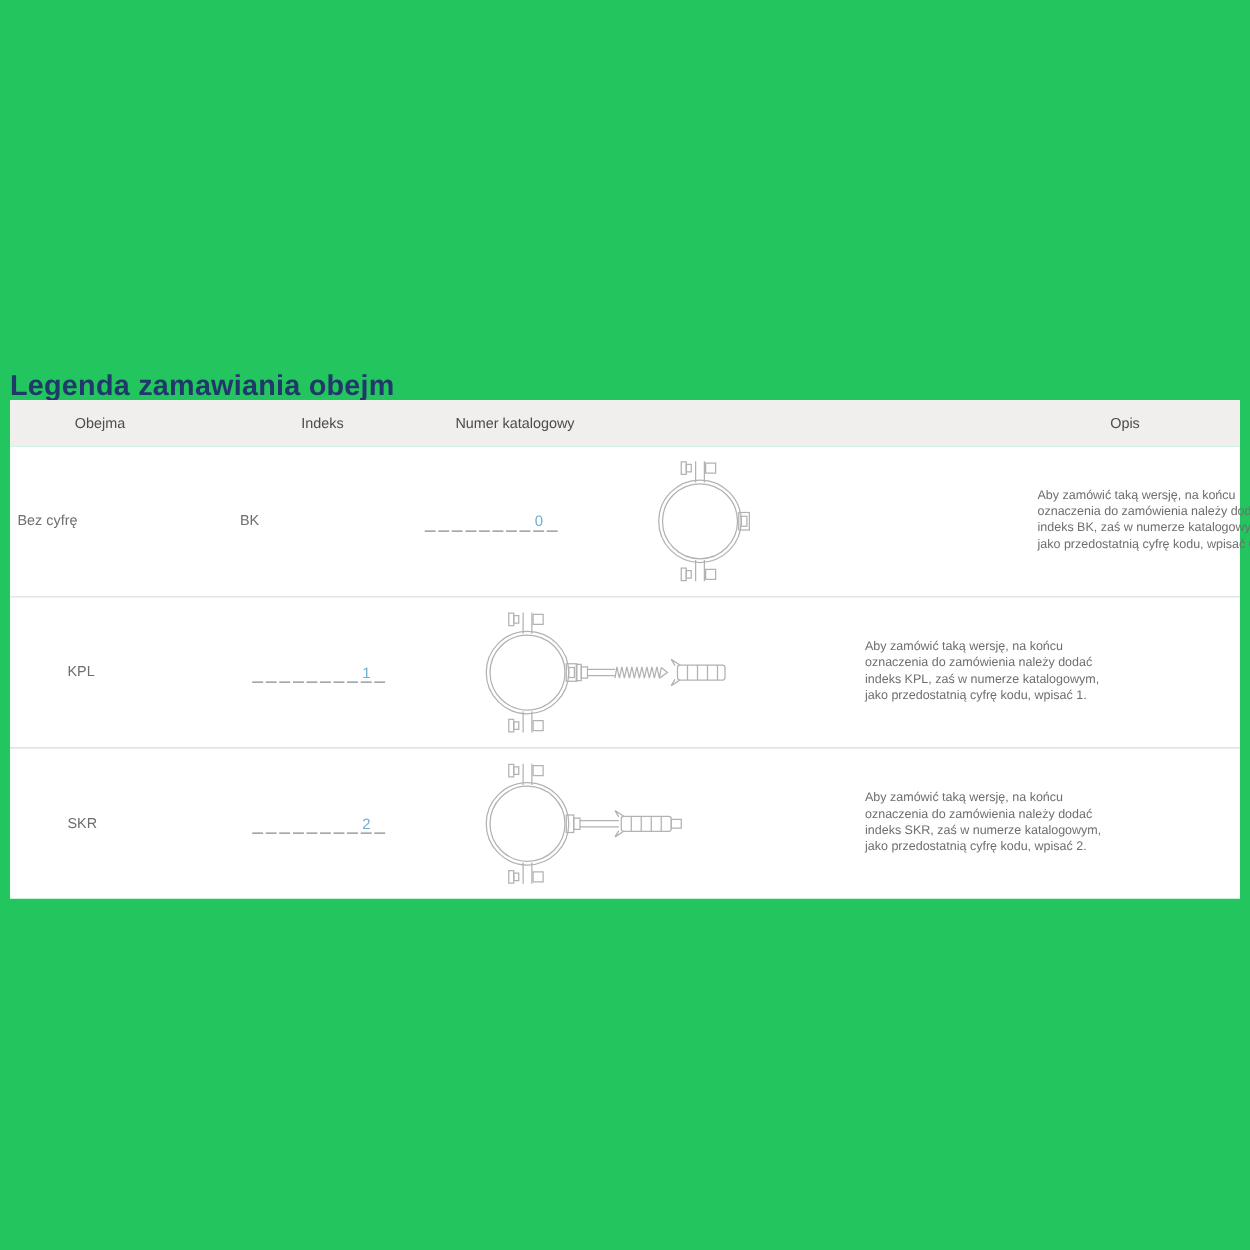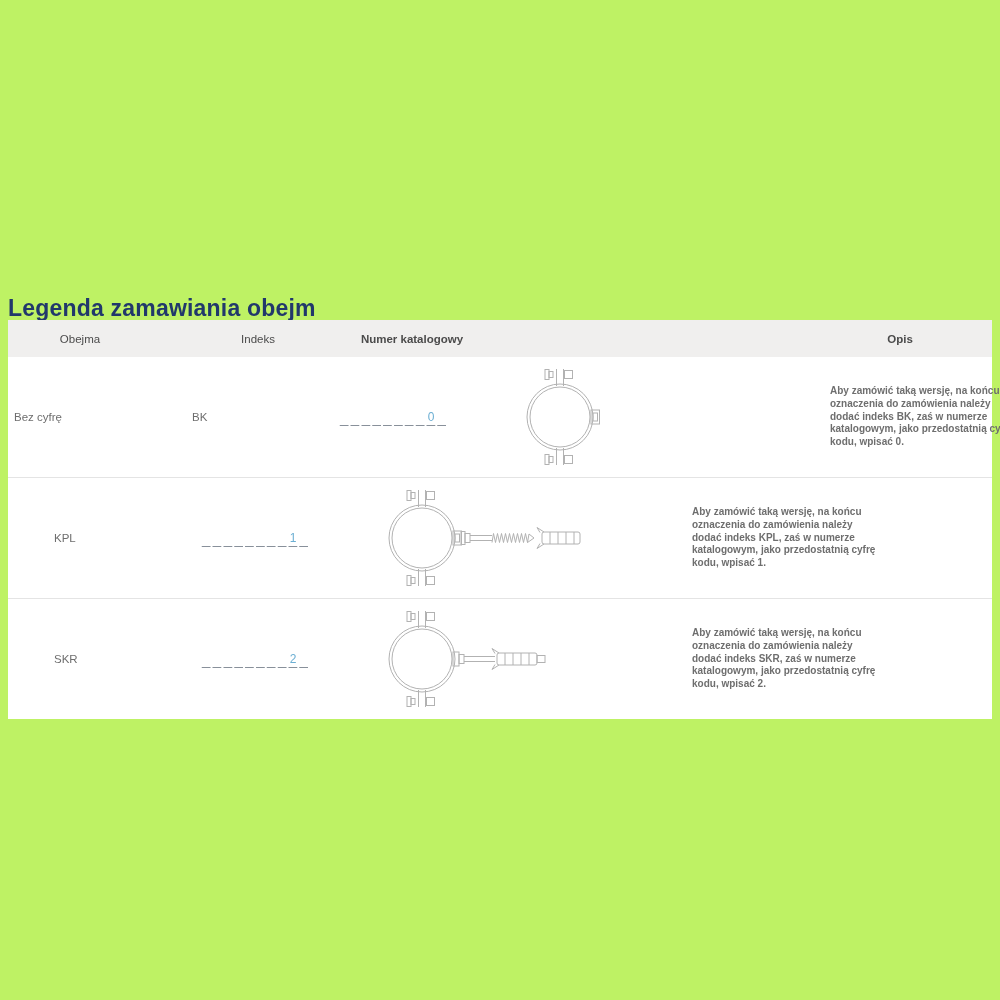--- a/index.html
+++ b/index.html
@@ -1,39 +1,39 @@
 <!DOCTYPE html>
 <html><head>
 <meta charset="utf-8">
 <style>
   html,body{margin:0;padding:0;background:#ffffff;}
   .page{
-    position:relative;width:1000px;height:1000px;background:#bef264;
+    position:relative;width:1000px;height:1000px;background:#22c55e;
     font-family:"Liberation Sans", sans-serif;color:#6e6e6e;overflow:hidden;
   }
   .page-title{
     position:absolute;top:280px;left:8px;
     font-size:23px;font-weight:bold;color:#21386b;letter-spacing:.2px;
   }
   .legend-table{position:absolute;top:320px;left:8px;width:984px;}
   .thead{
     display:flex;align-items:center;height:37px;background:#f0efee;
     font-size:11.5px;color:#4b4b4b;text-align:center;
   }
   .trow{
     display:flex;align-items:center;height:120px;background:#ffffff;
     font-size:11.5px;color:#6e6e6e;
   }
   .trow + .trow{border-top:1px solid #e4e4e4;}
   .col-obejma{width:138px;padding-left:6px;box-sizing:border-box;flex:none;}
   .col-indeks{width:138px;padding-left:6px;box-sizing:border-box;flex:none;margin-left:40px;}
   .col-numer{width:170px;padding-left:16px;box-sizing:border-box;flex:none;}
   .col-figure{width:310px;padding-left:6px;box-sizing:border-box;flex:none;}
-  .col-opis{flex:1;padding-left:26px;box-sizing:border-box;font-weight:bold;}
-  .thead .col-numer{padding-left:6px;font-weight:bold;}
+  .col-opis{flex:1;padding-left:26px;box-sizing:border-box;}
+  .thead .col-numer{padding-left:6px;}
   .thead .col-opis{padding-left:4px;}
   .obejma-text{display:block;max-width:92px;line-height:1.45;}
   .opis-text{display:block;width:192px;line-height:1.28;font-size:10px;}
   
   .cat-mask{color:#818a94;font-size:15px;letter-spacing:2.5px;}
   .digit-slot{position:relative;display:inline-block;}
   .cat-digit{
     position:absolute;left:1px;bottom:3px;font-size:12px;line-height:1;
     color:#6cafd3;letter-spacing:0;
   }

